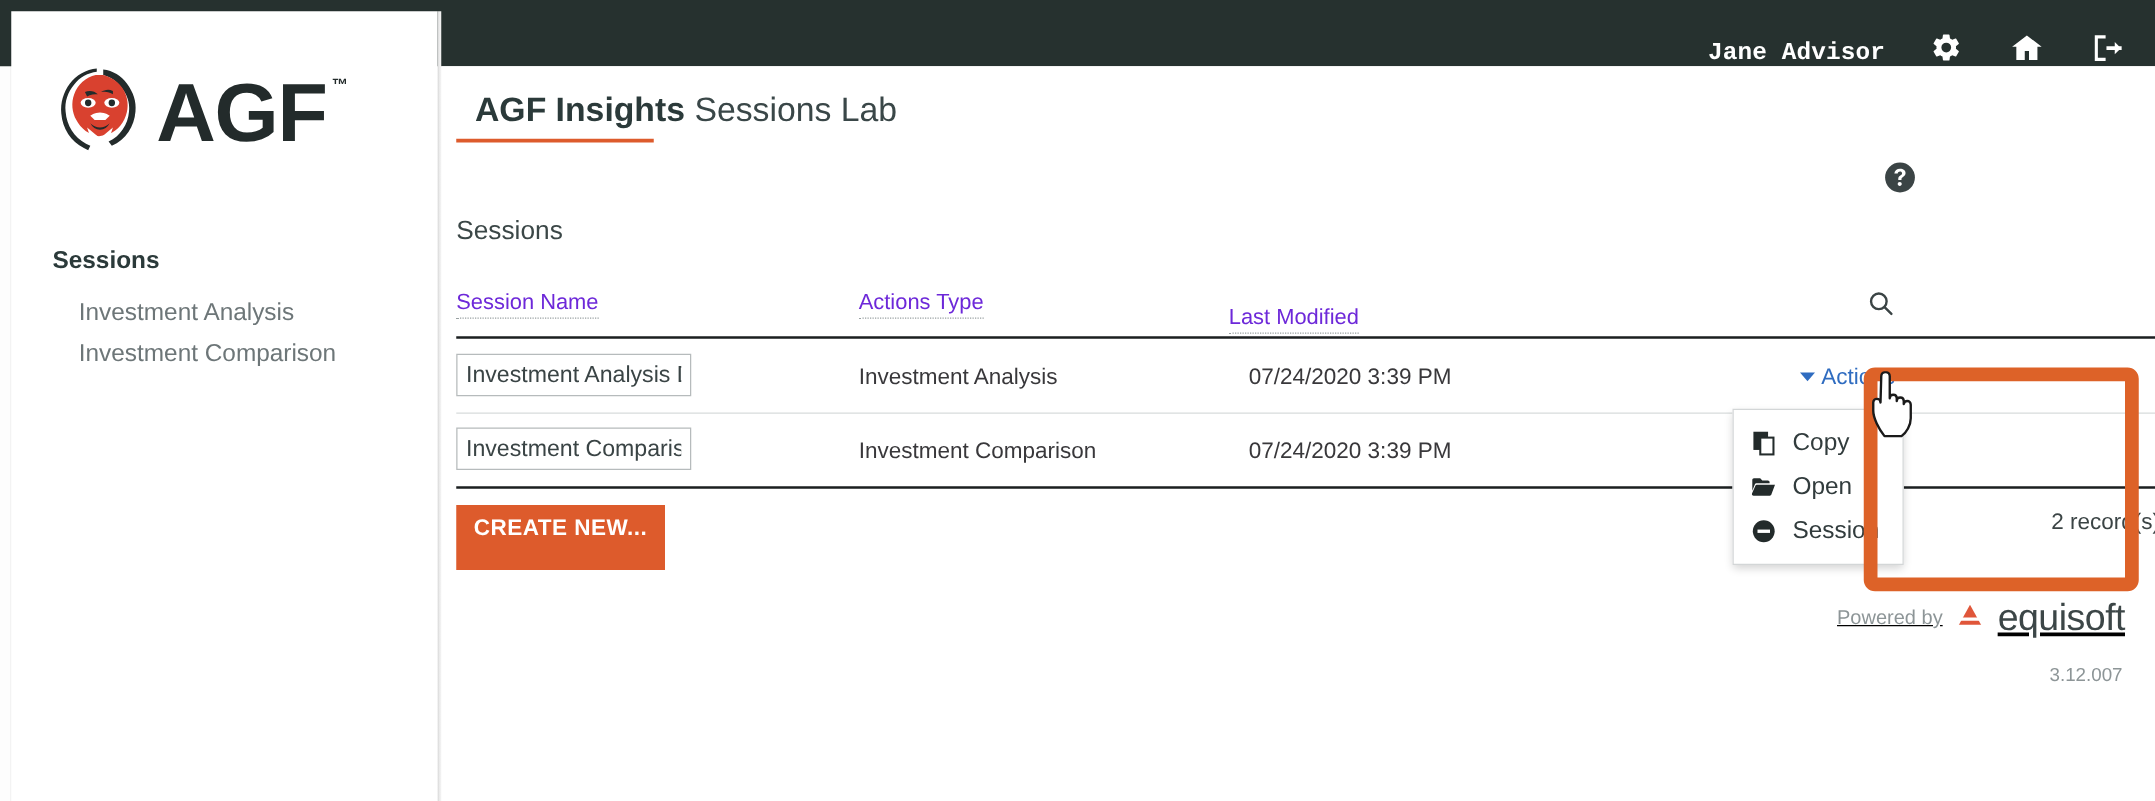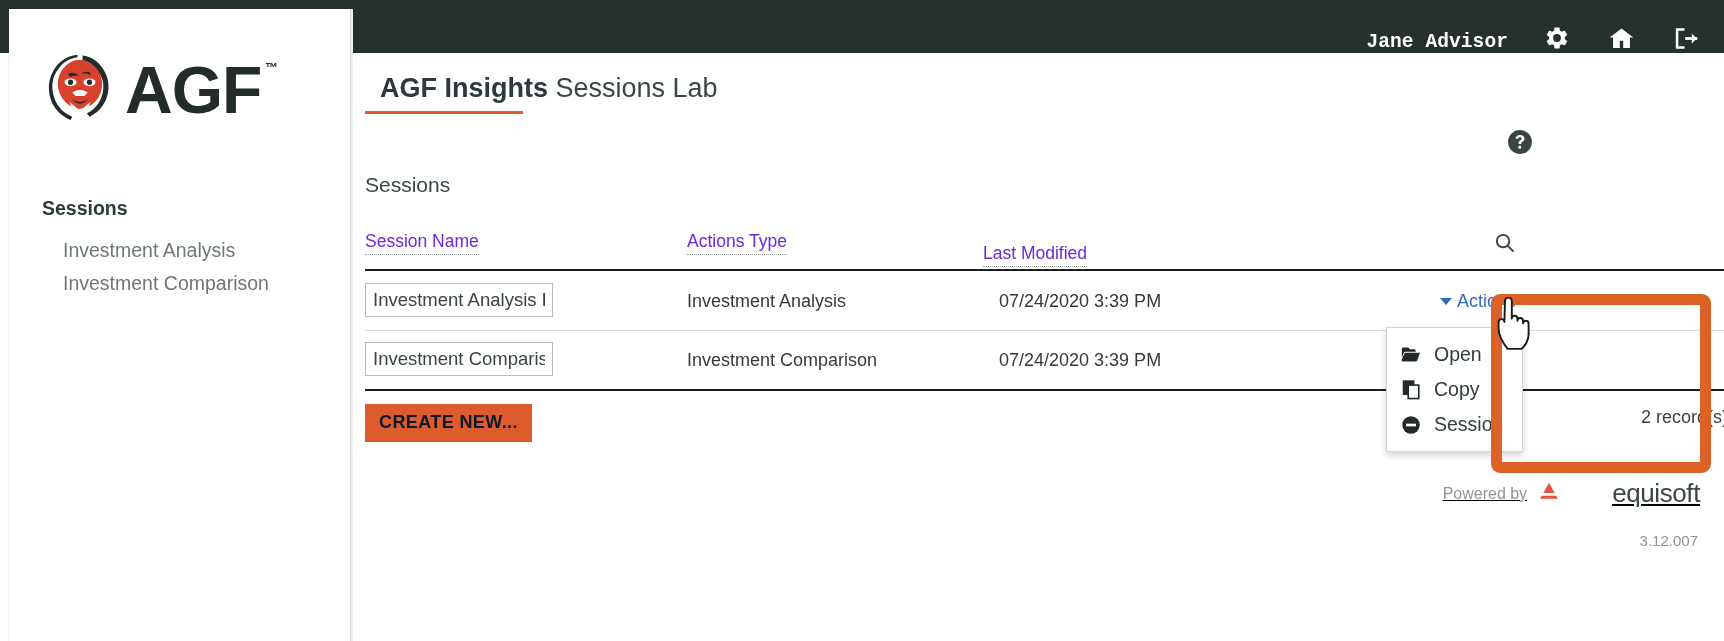--- a/index.html
+++ b/index.html
@@ -208,26 +208,26 @@
     width: 0; height: 0;
     border-left: 6px solid transparent;
     border-right: 6px solid transparent;
     border-top: 7px solid #2f6cc0;
   }
 
   
   #create-new {
     position: absolute; left: 12px; top: 351px;
     background: #dd5b2c;
-    color: #0f172a;
+    color: #ffffff;
     font-size: 18px;
     font-weight: bold;
     letter-spacing: .4px;
     border: none;
-    padding: 8px 14px 9px 14px;
+    padding: 8px 14px 23px 14px;
     cursor: pointer;
     font-family: "Liberation Sans", sans-serif;
   }
   #records-found {
     position: absolute; left: 1288px; top: 354px;
     font-size: 18px; color: #3b4445;
     white-space: nowrap;
   }
 
   
@@ -281,23 +281,22 @@
     position: absolute;
     right: 24px; top: 478px;
     display: flex; align-items: center; gap: 9px;
     z-index: 10;
     text-decoration: underline;
   }
   #powered-label {
     font-size: 16px; color: #8d9597;
   }
   #equisoft-word {
-    font-size: 26px; color: #3c4647;
+    font-size: 30px; color: #3c4647;
     letter-spacing: -0.4px;
-    margin-left: 41px;
   }
   #version {
     position: absolute; right: 26px; top: 532px;
     font-size: 15px; color: #8d9597;
     z-index: 10;
   }
 </style>
 </head>
 <body>
 
@@ -412,37 +411,37 @@
     <div id="rows-bottom-rule"></div>
 
     <button id="create-new">CREATE NEW...</button>
 
     <span id="records-found">2 record(s) found  page</span>
 
     <div id="actions-menu">
 
       <div class="menu-item">
         <span class="menu-ico">
-          <svg width="21" height="17" viewBox="0 0 24 20" fill="#232b2b">
-            <path d="M1 3.2c0-.9.7-1.6 1.6-1.6h6l2 2.2h5.4c.9 0 1.6.7 1.6 1.6v1.2H5.2c-.8 0-1.5.5-1.8 1.2L1 13.6V3.2z"></path>
-            <path d="M5.6 8h17.2l-3.5 9.4c-.2.6-.8 1-1.5 1H2.2c-1.1 0-1.9-1.1-1.5-2.1L4 9c.2-.6.9-1 1.6-1z"></path>
-          </svg>
-        </span>
-        <span>Open</span>
-      </div>
-
-      <div class="menu-item">
-        <span class="menu-ico">
           <svg width="19" height="20" viewBox="0 0 20 22" fill="none" stroke="#232b2b" stroke-width="1.7">
             <path d="M2.8 15.5H1.6V2.5c0-.6.5-1.1 1.1-1.1h9.6" fill="#232b2b" stroke="none"></path>
             <rect x="1.2" y="1.2" width="11.2" height="14.4" fill="#232b2b"></rect>
             <rect x="6.4" y="5.6" width="11.6" height="14.8" fill="#ffffff" stroke="#232b2b" stroke-width="1.8"></rect>
           </svg>
         </span>
         <span>Copy</span>
+      </div>
+
+      <div class="menu-item">
+        <span class="menu-ico">
+          <svg width="21" height="17" viewBox="0 0 24 20" fill="#232b2b">
+            <path d="M1 3.2c0-.9.7-1.6 1.6-1.6h6l2 2.2h5.4c.9 0 1.6.7 1.6 1.6v1.2H5.2c-.8 0-1.5.5-1.8 1.2L1 13.6V3.2z"></path>
+            <path d="M5.6 8h17.2l-3.5 9.4c-.2.6-.8 1-1.5 1H2.2c-1.1 0-1.9-1.1-1.5-2.1L4 9c.2-.6.9-1 1.6-1z"></path>
+          </svg>
+        </span>
+        <span>Open</span>
       </div>
 
       <div class="menu-item">
         <span class="menu-ico">
           <svg width="20" height="20" viewBox="0 0 24 24">
             <circle cx="12" cy="12" r="10.5" fill="#232b2b"></circle>
             <rect x="6" y="10.4" width="12" height="3.2" fill="#ffffff"></rect>
           </svg>
         </span>
         <span>Session</span>

